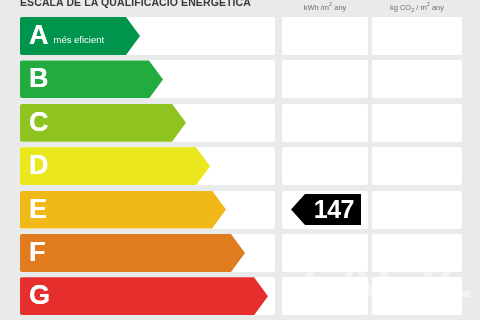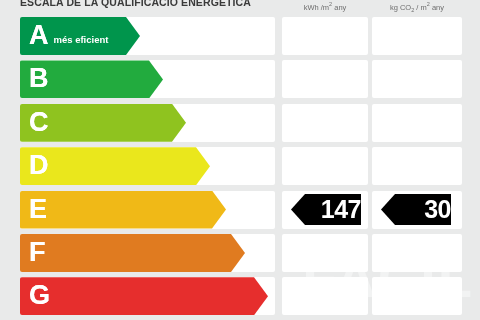--- a/index.html
+++ b/index.html
@@ -113,37 +113,38 @@
     font-size: 27px;
     font-weight: bold;
     line-height: 1;
     margin-left: 9px;
     margin-top: -1px;
     font-family: "Liberation Sans", sans-serif;
     text-shadow: 0 0 0 #fff;
   }
   .bar .note {
     font-size: 9.5px;
-    font-weight: bold;
+    font-weight: normal;
     margin-left: 5px;
     margin-top: 6px;
     white-space: nowrap;
     font-family: "Liberation Sans", sans-serif;
   }
 
   
   .badge {
     position: absolute;
     top: 4.5px;
     height: 31px;
     background: #000000;
     color: #ffffff;
     display: flex;
     align-items: center;
     justify-content: flex-end;
+    padding-right: 7px;
     box-sizing: border-box;
     font-size: 25px;
     font-weight: bold;
     line-height: 1;
     letter-spacing: -0.5px;
     clip-path: polygon(14px 0, 100% 0, 100% 100%, 14px 100%, 0 50%);
     -webkit-clip-path: polygon(14px 0, 100% 0, 100% 100%, 14px 100%, 0 50%);
     font-family: "Liberation Sans", sans-serif;
   }
   .badge-energy { left: 291px; width: 70px; }
@@ -201,21 +202,20 @@
         </div>
       </div>
       <div class="row">
         <div class="cell cell-scale"></div>
         <div class="cell cell-energy"></div>
         <div class="cell cell-co2"></div>
         <div class="bar" style="width: 206px; background: rgb(240, 185, 23);">
           <span class="letter">E</span>
         </div>
         <div class="badge badge-energy">147</div>
-        <div class="badge badge-co2">30</div>
       </div>
       <div class="row">
         <div class="cell cell-scale"></div>
         <div class="cell cell-energy"></div>
         <div class="cell cell-co2"></div>
         <div class="bar" style="width: 225px; background: rgb(224, 123, 32);">
           <span class="letter">F</span>
         </div>
       </div>
       <div class="row">

